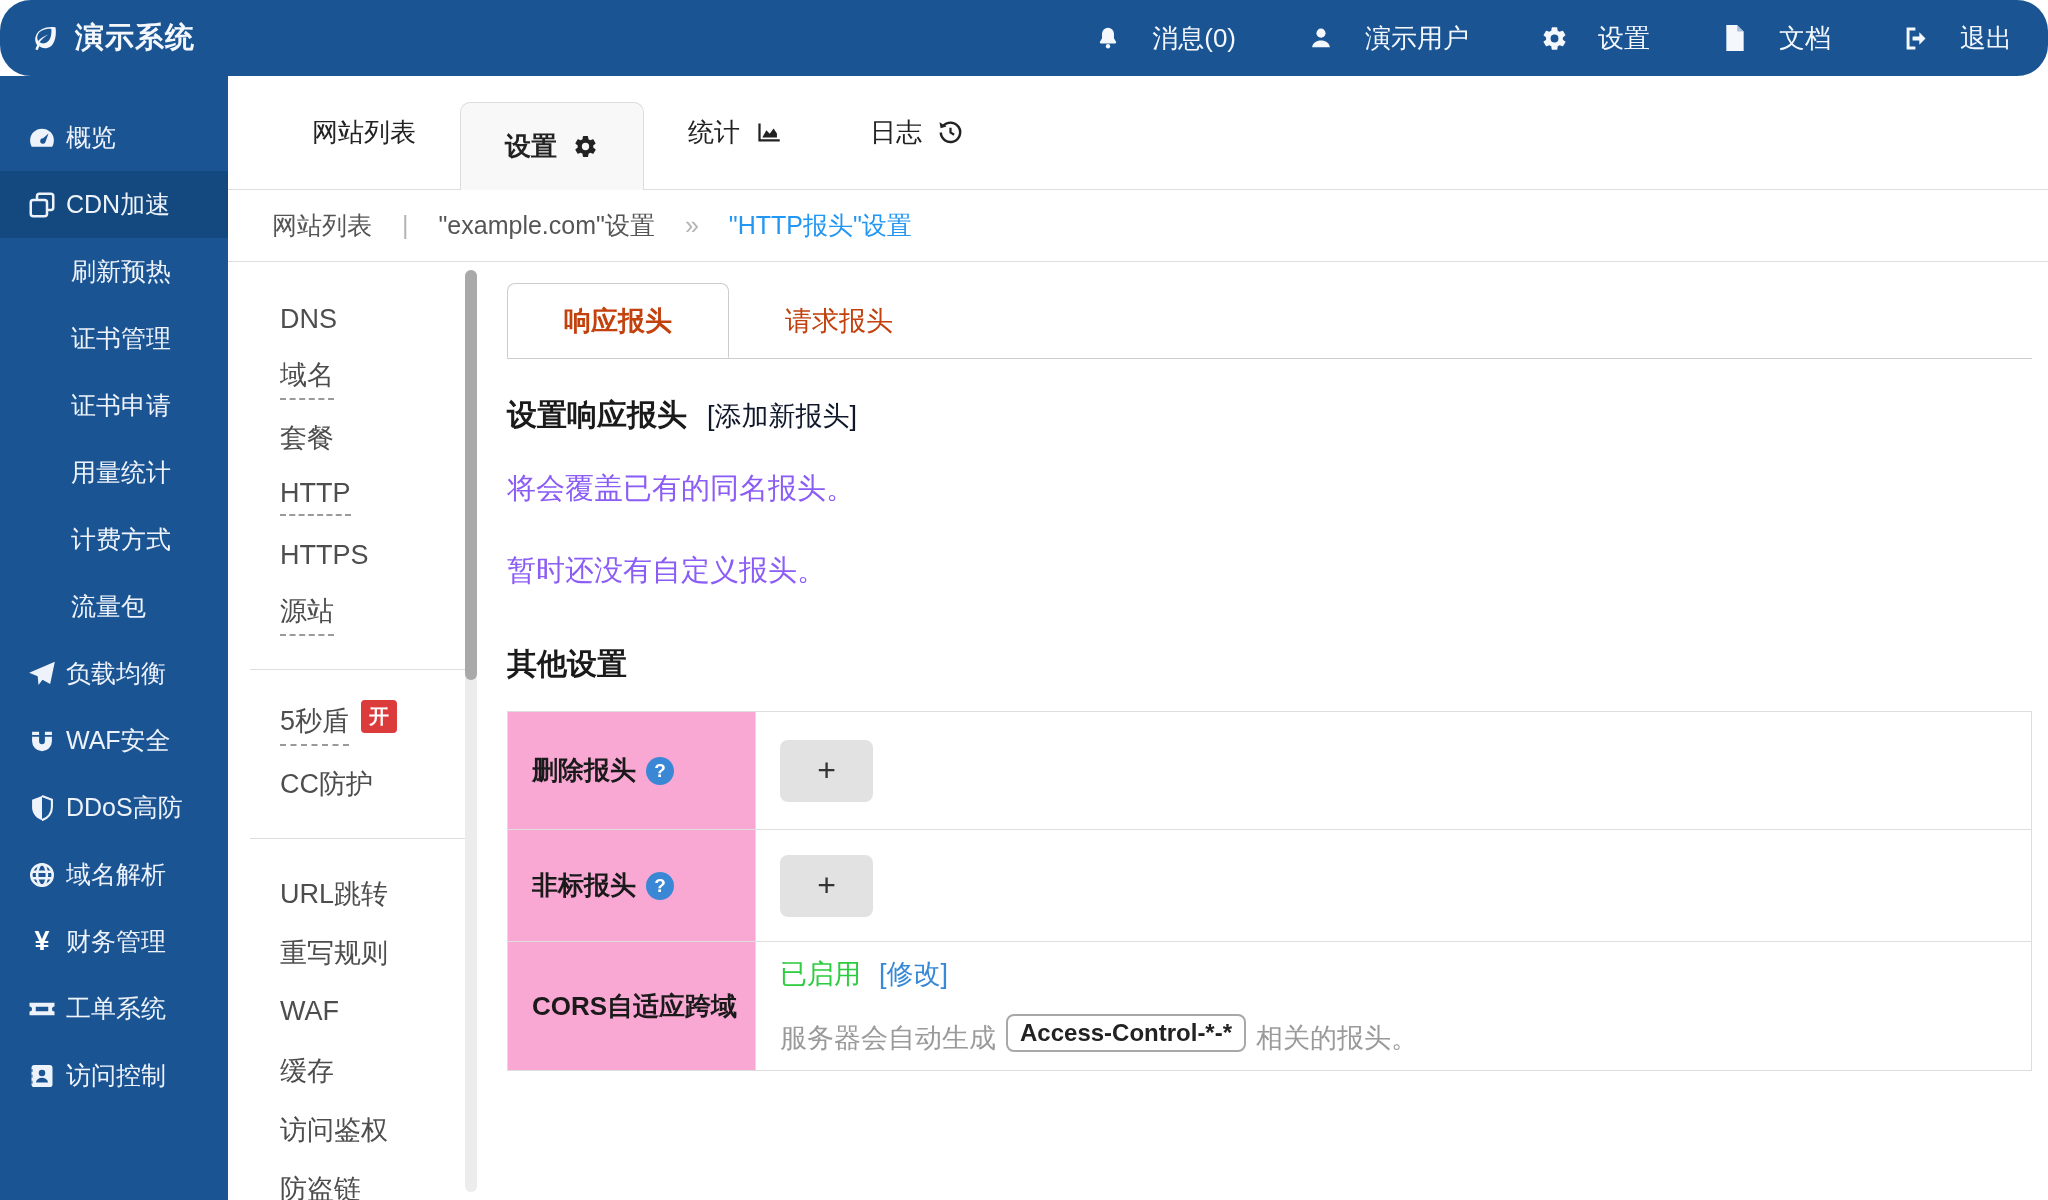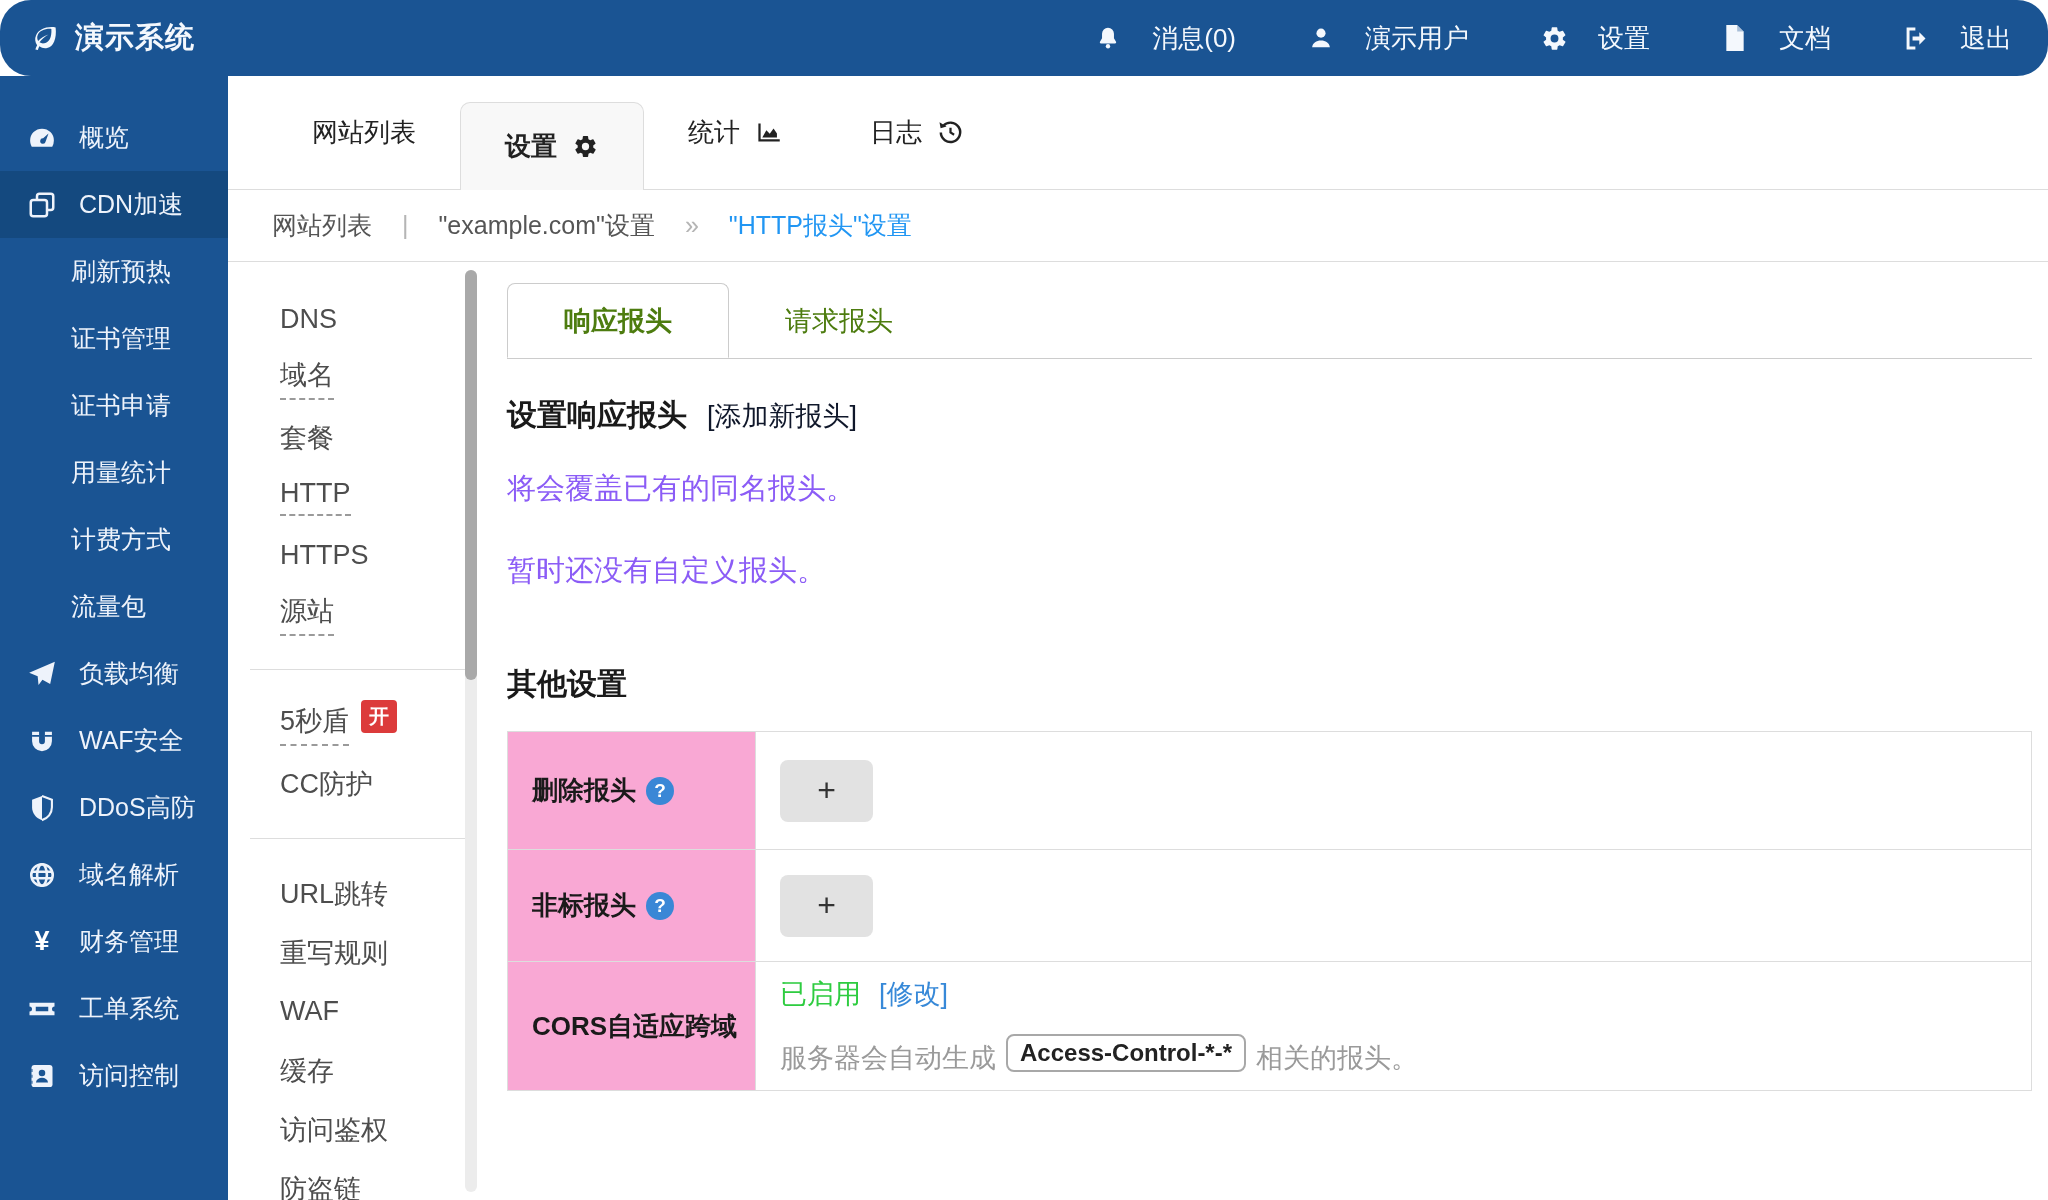--- a/index.html
+++ b/index.html
@@ -10,21 +10,21 @@
   
   .topbar { position:absolute; left:0; top:0; width:100%; height:76px; background:#1a5493;
             display:flex; align-items:center; justify-content:space-between; padding:0 30px; z-index:5;border-radius:31px; }
   .brand { display:flex; align-items:center; gap:15px; color:#f4f8fd; font-size:29px; font-weight:bold; letter-spacing:1px; }
   .topmenu { display:flex; align-items:center; gap:70px; padding-right:6px; }
   .topmenu .titem { display:flex; align-items:center; gap:29px; color:#f4f8fd; font-size:26px; cursor:pointer; }
   .ticon { display:flex; align-items:center; justify-content:center; width:30px; height:30px; }
 
   
   .sidebar { position:absolute; left:0; top:76px; bottom:0; width:228px; background:#1a5493; padding-top:28px; }
-  .snav-item { height:67px; display:flex; align-items:center; padding-left:26px; gap:21px;
+  .snav-item { height:67px; display:flex; align-items:center; padding-left:26px; gap:8px;
                color:#eef3fb; font-size:25px; cursor:pointer; }
   .snav-item .sic { width:32px; height:30px; display:flex; align-items:center; justify-content:center; }
   .snav-item.active { background:#14497f; }
   .snav-item.sub { padding-left:71px; }
   .yen-glyph { font-size:27px; font-weight:bold; color:#fff; }
 
   
   .main { position:absolute; left:228px; top:76px; right:0; bottom:0; background:#fff; }
 
   .tabstrip { display:flex; height:114px; padding-left:40px; border-bottom:1px solid #ddd; }
@@ -49,30 +49,30 @@
   .badge-on { background:#dc3b3b; color:#fff; font-size:20px; font-weight:bold; padding:3px 8px;
               border-radius:4px; margin-left:12px; position:relative; top:-8px; }
 
   
   .vscroll { position:absolute; left:237px; top:8px; width:12px; height:922px; background:#ececec; border-radius:6px; }
   .vthumb { position:absolute; left:0; top:0; width:12px; height:410px; background:#a9a9a9; border-radius:6px; }
 
   
   .content { position:absolute; left:279px; top:21px; right:16px; }
   .ptabs { display:flex; border-bottom:1px solid #ccc; }
-  .ptab { height:75px; display:flex; align-items:center; padding:0 56px; font-size:27px; color:#4d7c0f; cursor:pointer; }
+  .ptab { height:75px; display:flex; align-items:center; padding:0 56px; font-size:27px; color:#c2410c; cursor:pointer; }
   .ptab.active { border:1px solid #ccc; border-bottom:1px solid #fff; border-radius:8px 8px 0 0;
                  margin-bottom:-1px; background:#fff; font-weight:bold; z-index:2; }
 
   .sec-heading { margin-top:36px; display:flex; align-items:center; gap:20px; }
   .sec-heading h2 { font-size:30px; color:#1a1a1a; }
   .addlink { font-size:27px; color:#0f172a; cursor:pointer; }
   .note { margin-top:34px; font-size:29px; color:#8b5cf6; line-height:36px; }
   .note2 { margin-top:46px; }
-  .other-heading { margin-top:76px; font-size:30px; color:#1a1a1a; font-weight:bold; }
+  .other-heading { margin-top:56px; font-size:30px; color:#1a1a1a; font-weight:bold; }
 
   table.htable { width:100%; border-collapse:collapse; margin-top:26px; }
   .htable td { border:1px solid #ddd; vertical-align:middle; }
   td.lbl { width:248px; background:#f9a8d4; padding-left:24px; }
   .lblwrap { display:flex; align-items:center; font-size:26px; font-weight:bold; color:#1a1a1a; }
   .help { display:inline-flex; width:28px; height:28px; border-radius:50%; background:#3a87d6; color:#fff;
           font-size:19px; font-weight:bold; align-items:center; justify-content:center; margin-left:10px; cursor:pointer; }
   tr.r1 { height:118px; } tr.r2 { height:112px; } tr.r3 { height:112px; }
   td.val { padding:14px 0 14px 24px; }
   .plus-btn { width:93px; height:62px; background:#e2e2e2; border:none; border-radius:8px;

